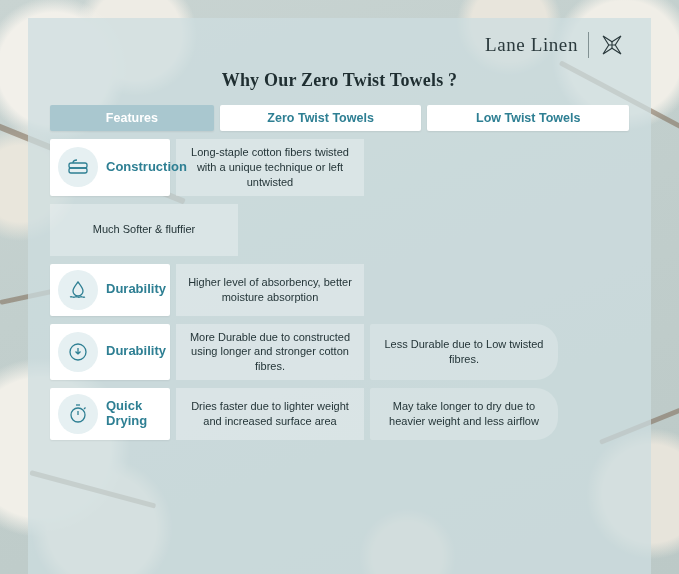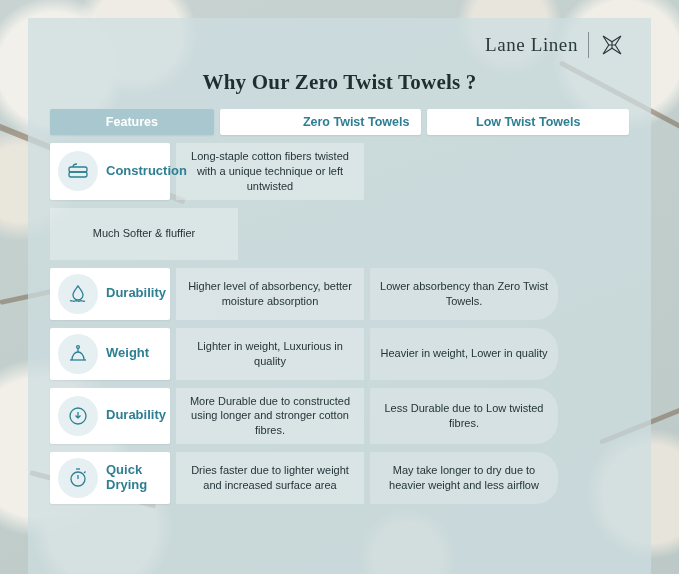--- a/index.html
+++ b/index.html
@@ -79,21 +79,21 @@
   .brand-mark {
     width: 26px;
     height: 26px;
     display: block;
   }
 
   .title {
     text-align: center;
     font-family: "Liberation Serif", serif;
     font-weight: bold;
-    font-size: 21px;
+    font-size: 18px;
     color: #1f2e31;
     margin: 12px 0 14px 0;
     letter-spacing: .2px;
   }
 
   
   .table {
     margin: 0 22px;
   }
   .head-row {
@@ -109,21 +109,21 @@
     text-align: center;
     padding: 6px 12px;
     border-radius: 2px;
     box-shadow: 0 1px 2px rgba(0,0,0,.07);
   }
   .head-cell.feature {
     width: 148px;
     background: #a9c7cf;
     color: #ffffff;
   }
-  .head-cell.col2 { width: 188px; text-align: right; }
+  .head-cell.col2 { width: 188px; }
   .head-cell.col3 { width: 188px; }
 
   .row {
     display: flex;
     gap: 6px;
     margin-bottom: 8px;
     align-items: stretch;
   }
   .feature-cell {
     width: 120px;
@@ -239,38 +239,22 @@
         <div class="feature-cell">
           <div class="icon-box">
             <svg width="24" height="24" viewBox="0 0 24 24" fill="none" stroke="#2e7f93" stroke-width="1.3">
               <path d="M12 4c3 4 5 6 5 9a5 5 0 0 1-10 0c0-3 2-5 5-9z"></path>
               <path d="M4 19c2-1 3 1 5 0s3 1 5 0 3 1 5 0"></path>
             </svg>
           </div>
           <div class="feature-label">Durability</div>
         </div>
         <div class="val-cell">Higher level of absorbency, better moisture absorption</div>
-        <div class="val-cell alt">Lower absorbency than Zero Twist Towels.</div>
-      </div>
-
-      <div class="row r-h-52">
-        <div class="feature-cell">
-          <div class="icon-box">
-            <svg width="24" height="24" viewBox="0 0 24 24" fill="none" stroke="#2e7f93" stroke-width="1.3">
-              <path d="M4 18h16"></path>
-              <path d="M6 18c0-5 3-8 6-8s6 3 6 8"></path>
-              <path d="M12 6v4"></path>
-              <circle cx="12" cy="5" r="1.4"></circle>
-            </svg>
-          </div>
-          <div class="feature-label">Weight</div>
-        </div>
-        <div class="val-cell">Lighter in weight, Luxurious in quality</div>
-        <div class="val-cell alt">Heavier in weight, Lower in quality</div>
-      </div>
+      </div>
+
 
       <div class="row r-h-52">
         <div class="feature-cell">
           <div class="icon-box">
             <svg width="24" height="24" viewBox="0 0 24 24" fill="none" stroke="#2e7f93" stroke-width="1.3">
               <circle cx="12" cy="12" r="8"></circle>
               <path d="M12 8v6m0 0l-2.5-2.5M12 14l2.5-2.5"></path>
             </svg>
           </div>
           <div class="feature-label">Durability</div>

